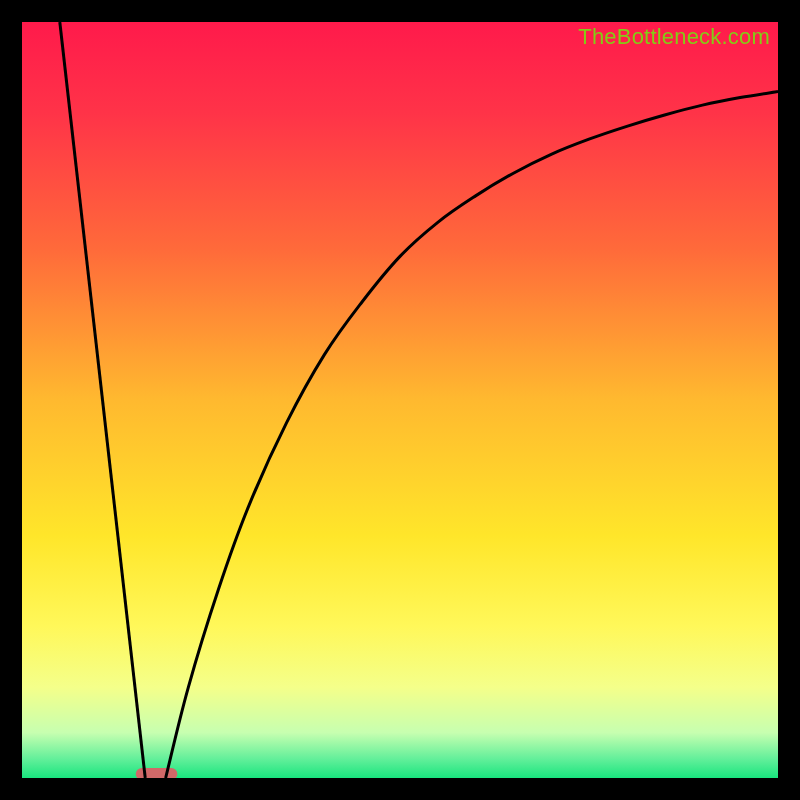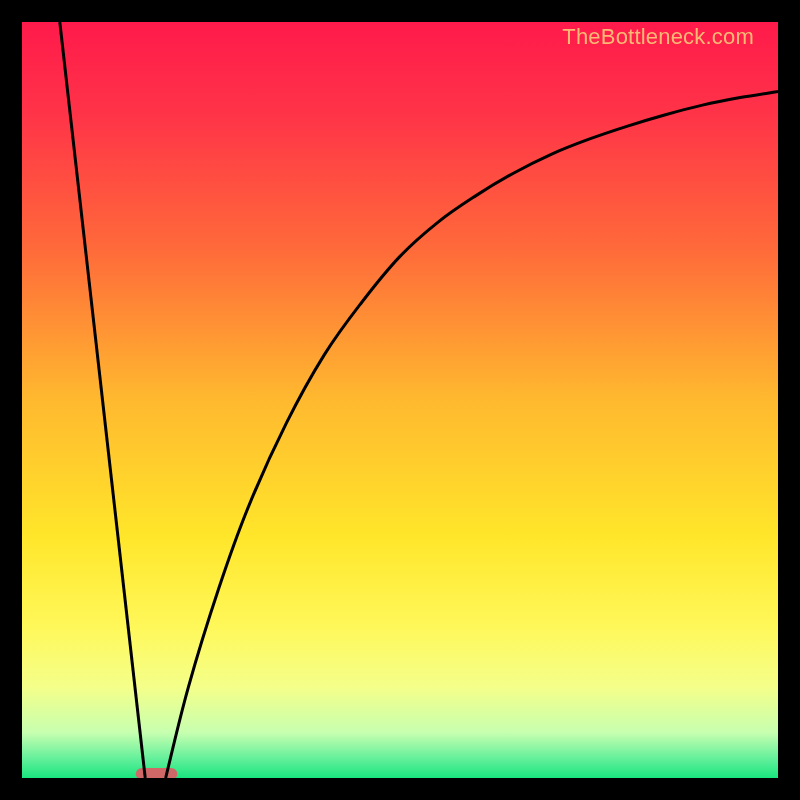--- a/index.html
+++ b/index.html
@@ -21,22 +21,22 @@
     position: absolute;
     left: 22px;
     top: 22px;
     width: 756px;
     height: 756px;
     overflow: hidden;
   }
   .watermark {
     position: absolute;
     top: 2px;
-    right: 24px;
-    color: #fdba74;
+    right: 8px;
+    color: #84cc16;
     font-size: 22px;
     font-weight: 400;
     letter-spacing: 0.2px;
     z-index: 10;
     user-select: none;
   }
   svg { display: block; }
 </style>
 </head>
 <body>

